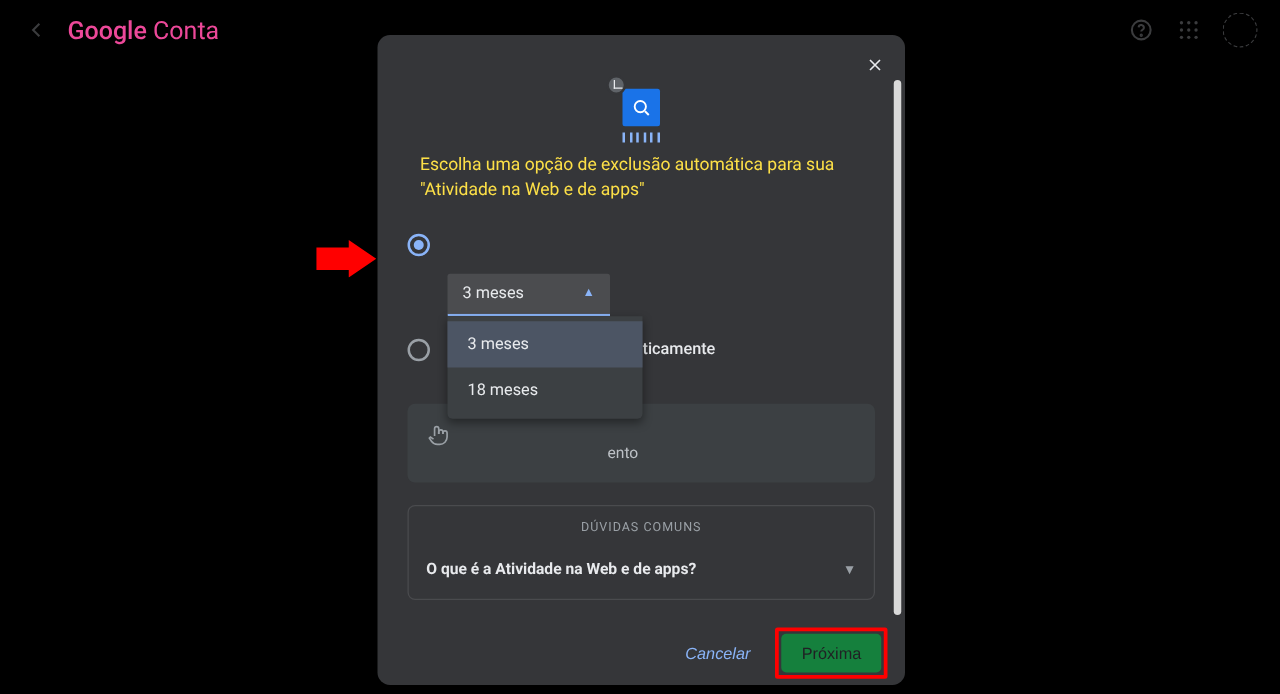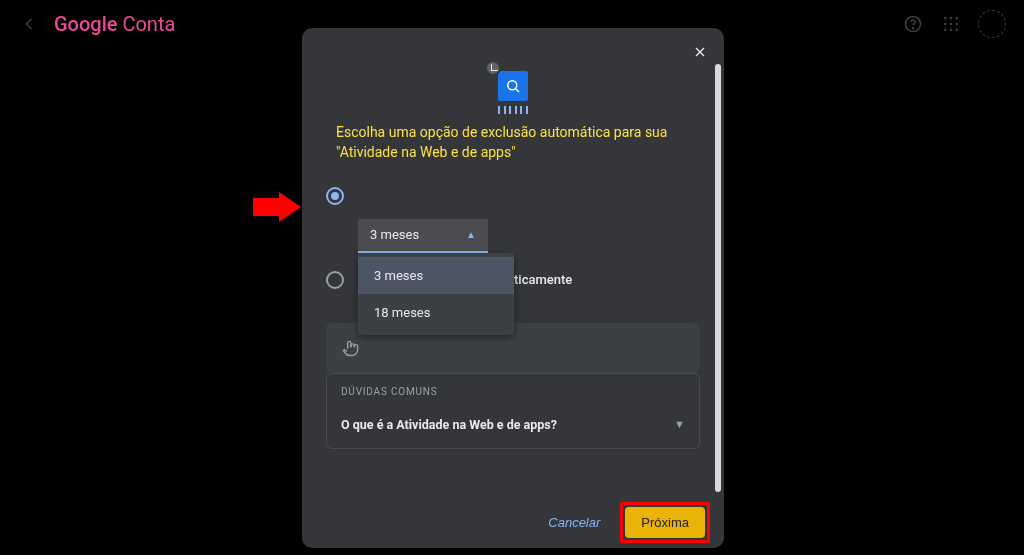--- a/index.html
+++ b/index.html
@@ -204,23 +204,25 @@
     line-height: 1.4;
   }
   .info-card .hand {
     width: 22px; height: 22px; flex-shrink:0;
     display:flex;align-items:center;justify-content:center;
     color:#9aa0a6;
   }
   .info-card .hand svg{width:20px;height:20px;}
 
   .faq-section {
+    margin-top: 18px;
     border: 1px solid #4a4b4e;
     border-radius: 6px;
     padding: 12px 14px 2px 14px;
+    text-align: center;
   }
   .faq-heading {
     font-size: 10px;
     letter-spacing: 0.8px;
     color: #9aa0a6;
     text-transform: uppercase;
     margin-bottom: 14px;
   }
   .faq-item {
     display:flex; align-items:center; justify-content:space-between;
@@ -257,21 +259,21 @@
     border: none;
     color: #8ab4f8;
     font-size: 13px;
     font-weight: 500;
     padding: 8px 12px;
     cursor:pointer;
     border-radius:4px;
     font-style:italic;
   }
   .btn-filled {
-    background: #eab308;
+    background: #15803d;
     border: none;
     color: #202124;
     font-size: 13px;
     font-weight: 500;
     padding: 8px 16px;
     cursor:pointer;
     border-radius:4px;
   }
   .hl-primary {
     border: 3px solid #ff0000;
@@ -390,20 +392,21 @@
         <svg viewBox="0 0 24 24" fill="none" stroke="#9aa0a6" stroke-width="1.6">
             <path d="M8 13V6a2 2 0 0 1 4 0v5"></path>
             <path d="M12 11V9a2 2 0 0 1 4 0v2"></path>
             <path d="M16 11v-1a2 2 0 0 1 4 0v4a7 7 0 0 1-7 7h-2a7 7 0 0 1-6-3l-2-3 1-1 3 2"></path>
           </svg>
       </span>
       <div>
         <div style="visibility:hidden;height:0;">pad</div>
         <div style="text-align:right;padding-left:110px;">
           <br>
+          <span style="display:inline-block;width:100%;text-align:left;padding-left:0;"><span style="margin-left:0;">ento</span></span>
         </div>
       </div>
     </div>
 
     <div class="faq-section">
       <div class="faq-heading">DÚVIDAS COMUNS</div>
       <div class="faq-item">
         <span>O que é a Atividade na Web e de apps?</span>
         <span class="chev">▼</span>
       </div>

